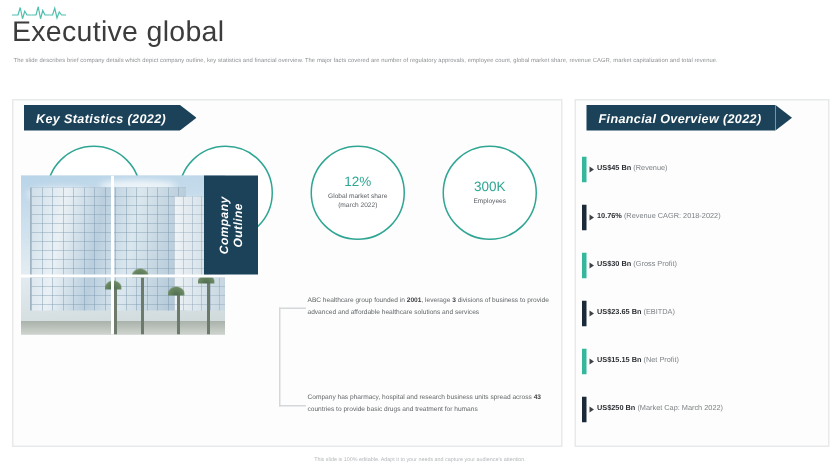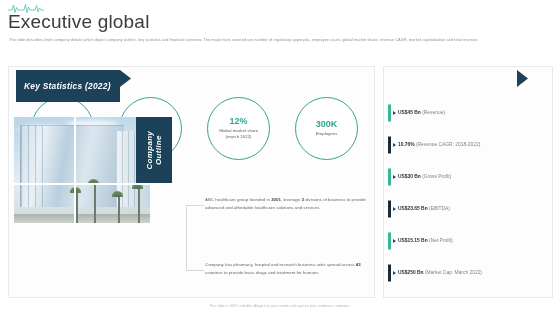--- a/index.html
+++ b/index.html
@@ -25,21 +25,21 @@
   }
 
   
   .left-card {
     position: absolute; left: 8px; top: 66px;
     width: 367px; height: 232px;
     background: #fdfdfd; border: 1px solid #e7e9ea;
   }
   .banner {
     position: absolute; top: 3px; left: 7px;
-    height: 32px; background: #1b4258;
+    height: 17px; background: #1b4258;
     display: flex; align-items: center;
     padding: 0 9px 0 8px; z-index: 3;
   }
   .banner-text {
     color: #ffffff; font-size: 8.4px; font-weight: bold;
     font-style: italic; letter-spacing: .25px; white-space: nowrap;
   }
   .banner-arrow {
     position: absolute; top: 3px; height: 17px; width: 11px;
     background: #1b4258;
@@ -49,21 +49,21 @@
 
   
   .circles { position: absolute; top: 30px; left: 0; width: 367px; height: 72px; }
   .stat-circle {
     position: absolute; width: 63px; height: 63px; border-radius: 50%;
     border: 1.9px solid #2fa693;
     display: flex; flex-direction: column;
     align-items: center; justify-content: center;
     text-align: center; background: #fff;
   }
-  .stat-value { font-size: 9px; font-weight: bold; color: #2fa693; line-height: 1.1; margin-bottom: 1px; text-align: center; }
+  .stat-value { font-size: 9px; font-weight: normal; color: #2fa693; line-height: 1.1; margin-bottom: 1px; text-align: center; }
   .stat-label { font-size: 4.4px; color: #5c6065; line-height: 1.45; padding: 0 7px; }
 
   
   .photo {
     position: absolute; left: 14px; top: 117px;
     width: 136px; height: 106px; overflow: hidden;
     background: linear-gradient(#bcd6e8 0%, #d9e7f1 42%, #cfd9dd 60%, #b9c3c2 100%);
   }
   .photo .sky { position: absolute; inset: 0;
     background: linear-gradient(175deg,#b9d4e8 0%,#d2e3ef 35%,#e3ecf1 55%,#cdd6d6 100%); }
@@ -230,20 +230,23 @@
   <div class="outline-text ot-1">
     <span>ABC healthcare group founded in </span><b>2001</b><span>, leverage </span><b>3</b><span> divisions of business to provide advanced and affordable healthcare solutions and services</span>
   </div>
 
   <div class="outline-text ot-2">
     <span>Company has pharmacy, hospital and research business units spread across </span><b>43</b><span> countries to provide basic drugs and treatment for humans</span>
   </div>
 
   <div class="right-card">
 
+    <div class="banner" id="fo-banner">
+      <span class="banner-text">Financial Overview (2022)</span>
+    </div>
     <div class="banner-arrow" id="fo-arrow" style="left: 133px;"></div>
 
     <div class="fin-list">
       <div class="fin-row">
         <div class="fin-bar teal"></div>
         <div class="fin-arrow"></div>
         <div class="fin-text"><b>US$45 Bn</b> <span>(Revenue)</span></div>
       </div>
       <div class="fin-row">
         <div class="fin-bar navy"></div>

